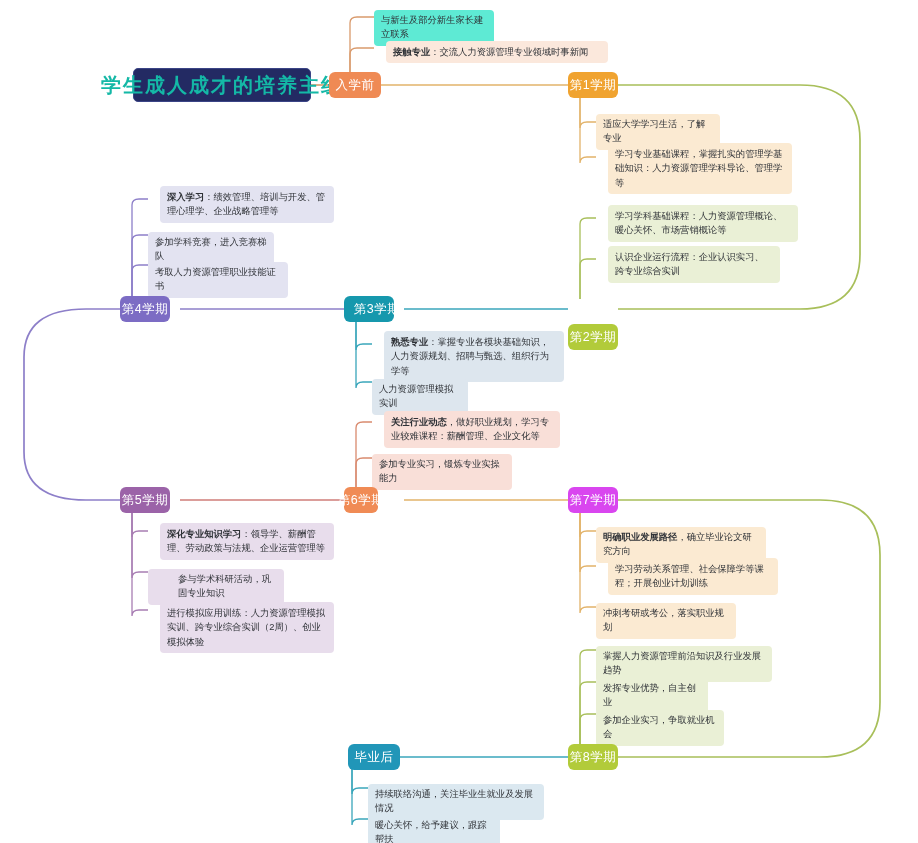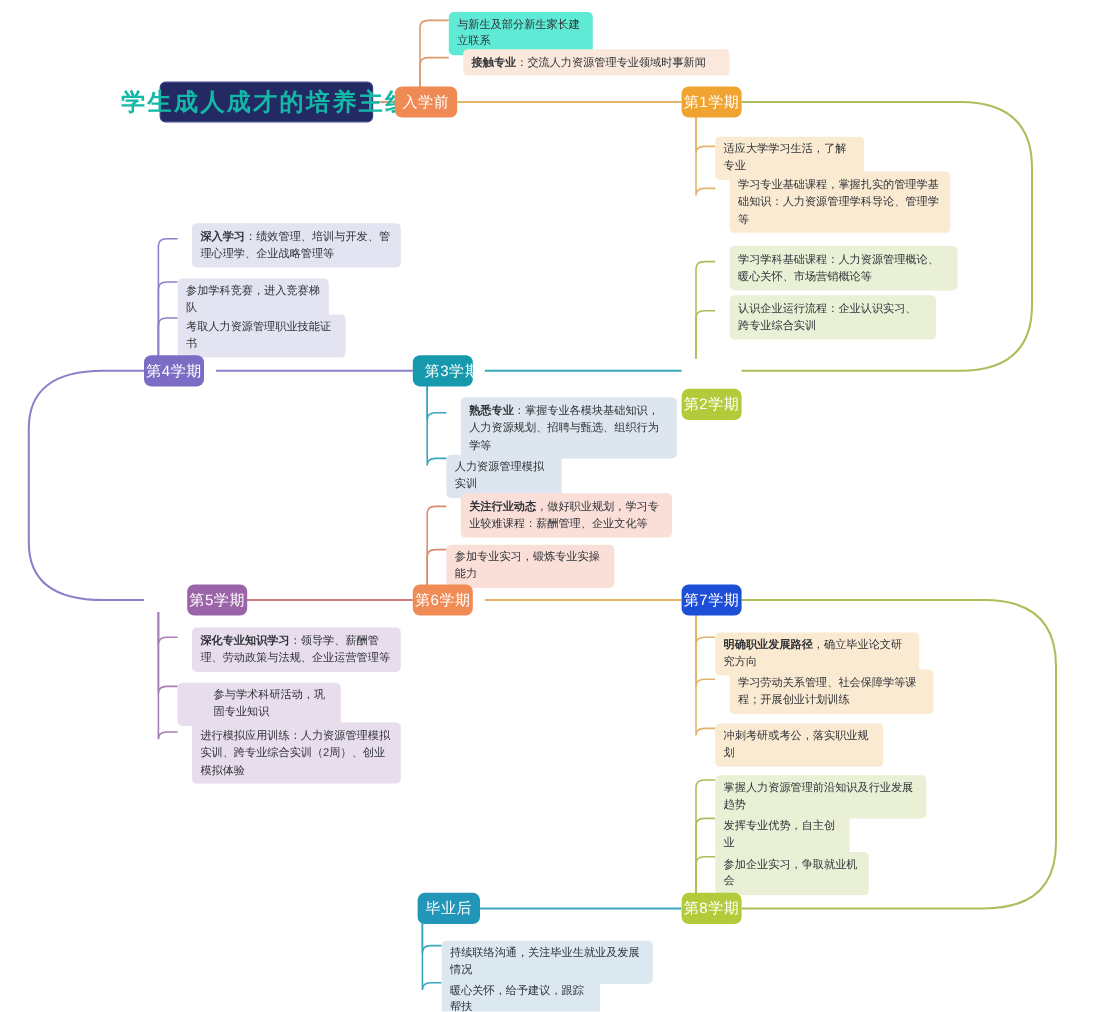--- a/index.html
+++ b/index.html
@@ -145,40 +145,40 @@
   <div class="leaf two" style="left:148px;top:186px;width:174px;background:#e3e3f1;">
     <b>深入学习</b><span>：绩效管理、培训与开发、管理心理学、企业战略管理等</span>
   </div>
   <div class="leaf" style="left:148px;top:232px;width:126px;background:#e3e3f1;">
     <span>参加学科竞赛，进入竞赛梯队</span>
   </div>
   <div class="leaf" style="left:148px;top:262px;width:140px;background:#e3e3f1;">
     <span>考取人力资源管理职业技能证书</span>
   </div>
 
-  <div class="node" style="left:120px;top:487px;width:50px;height:26px;background:#9b63a8;margin-left:36px;">第5学期</div>
+  <div class="node" style="left:120px;top:487px;width:50px;height:26px;background:#9b63a8;">第5学期</div>
   <div class="leaf two" style="left:148px;top:523px;width:174px;background:#e8ddec;">
     <b>深化专业知识学习</b><span>：领导学、薪酬管理、劳动政策与法规、企业运营管理等</span>
   </div>
   <div class="leaf" style="left:148px;top:569px;width:136px;background:#e8ddec;padding-left:30px;">
     <span>参与学术科研活动，巩固专业知识</span>
   </div>
   <div class="leaf two" style="left:148px;top:602px;width:174px;background:#e8ddec;">
     <span>进行模拟应用训练：人力资源管理模拟实训、跨专业综合实训（2周）、创业模拟体验</span>
   </div>
 
-  <div class="node" style="left:344px;top:487px;width:50px;height:26px;background:#f08b55;">第6学期</div>
+  <div class="node" style="left:344px;top:487px;width:34px;height:26px;background:#f08b55;">第6学期</div>
   <div class="leaf two" style="left:372px;top:411px;width:176px;background:#f9dfd8;">
     <b>关注行业动态</b><span>，做好职业规划，学习专业较难课程：薪酬管理、企业文化等</span>
   </div>
   <div class="leaf" style="left:372px;top:454px;width:140px;background:#f9dfd8;">
     <span>参加专业实习，锻炼专业实操能力</span>
   </div>
 
-  <div class="node" style="left:568px;top:487px;width:50px;height:26px;background:#1d4ed8;">第7学期</div>
+  <div class="node" style="left:568px;top:487px;width:50px;height:26px;background:#d946ef;">第7学期</div>
   <div class="leaf" style="left:596px;top:527px;width:170px;background:#fbead2;">
     <b>明确职业发展路径</b><span>，确立毕业论文研究方向</span>
   </div>
   <div class="leaf two" style="left:596px;top:558px;width:170px;background:#fbead2;">
     <span>学习劳动关系管理、社会保障学等课程；开展创业计划训练</span>
   </div>
   <div class="leaf" style="left:596px;top:603px;width:140px;background:#fbead2;">
     <span>冲刺考研或考公，落实职业规划</span>
   </div>
 

